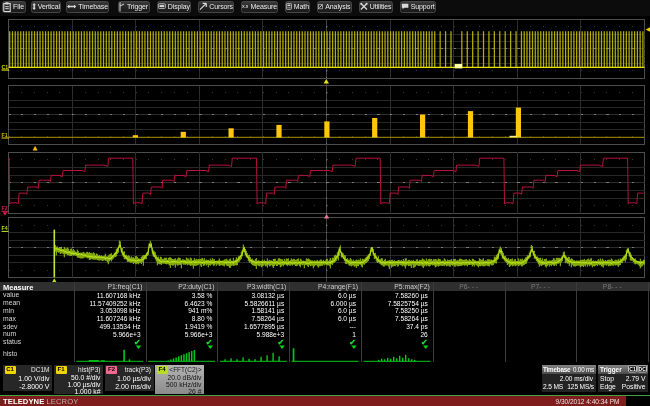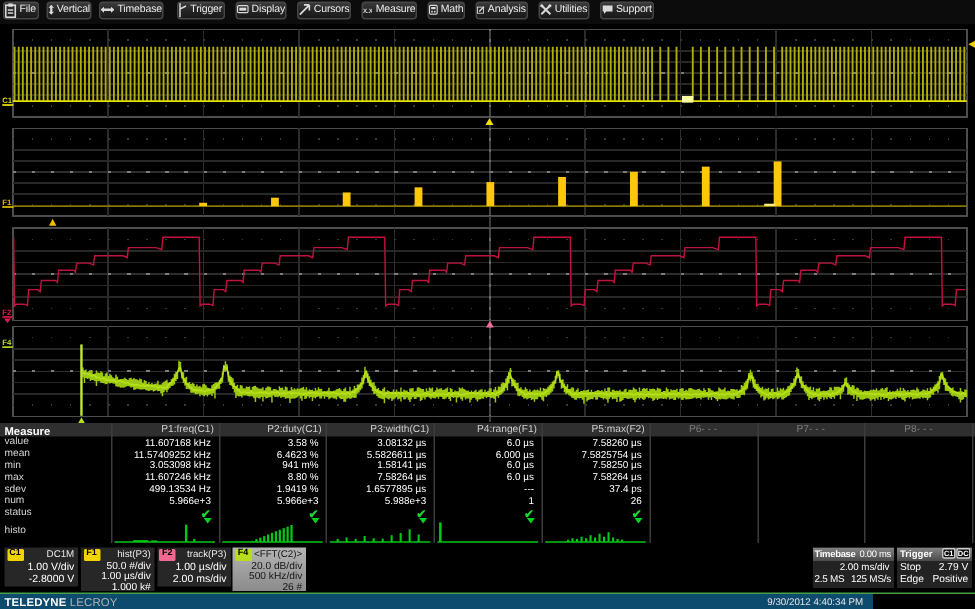--- a/index.html
+++ b/index.html
@@ -365,16 +365,16 @@
           <rect x="10" y="0.8" width="8.5" height="6.2" rx="1" fill="#0a0a0a" stroke="#cecece" stroke-width="0.9"></rect>
           <text x="14.2" y="5.8" font-size="5" font-weight="bold" fill="#fff" text-anchor="middle" font-family="Liberation Sans,sans-serif">DC</text>
         </svg>
       </div>
       <div style="position:absolute;left:2px;top:10.8px;font-size:6.8px;color:#fff">Stop</div>
       <div style="position:absolute;right:2.5px;top:10.8px;font-size:6.8px;color:#fff;white-space:nowrap">2.79 V</div>
       <div style="position:absolute;left:2px;top:18.8px;font-size:6.8px;color:#fff">Edge</div>
       <div style="position:absolute;right:2.5px;top:18.8px;font-size:6.8px;color:#fff;white-space:nowrap">Positive</div>
     </div>
 <div style="position:absolute;left:0;top:394.7px;width:650px;height:1.3px;background:#46a046"></div>
-    <div style="position:absolute;left:0;top:396px;width:582px;height:10px;background:#0c4a6e">
+    <div style="position:absolute;left:0;top:396px;width:626px;height:10px;background:#7f1d1d">
       <span style="position:absolute;left:3px;top:1px;font-size:7.6px;font-weight:bold;color:#fff;letter-spacing:0.1px">TELEDYNE<span style="color:#b2b2b2;font-weight:normal"> LECROY</span></span>
       <span style="position:absolute;right:6.5px;top:1.8px;font-size:6.5px;color:#e4e4e4">9/30/2012 4:40:34 PM</span>
     </div>
 </div>
 </body></html>

